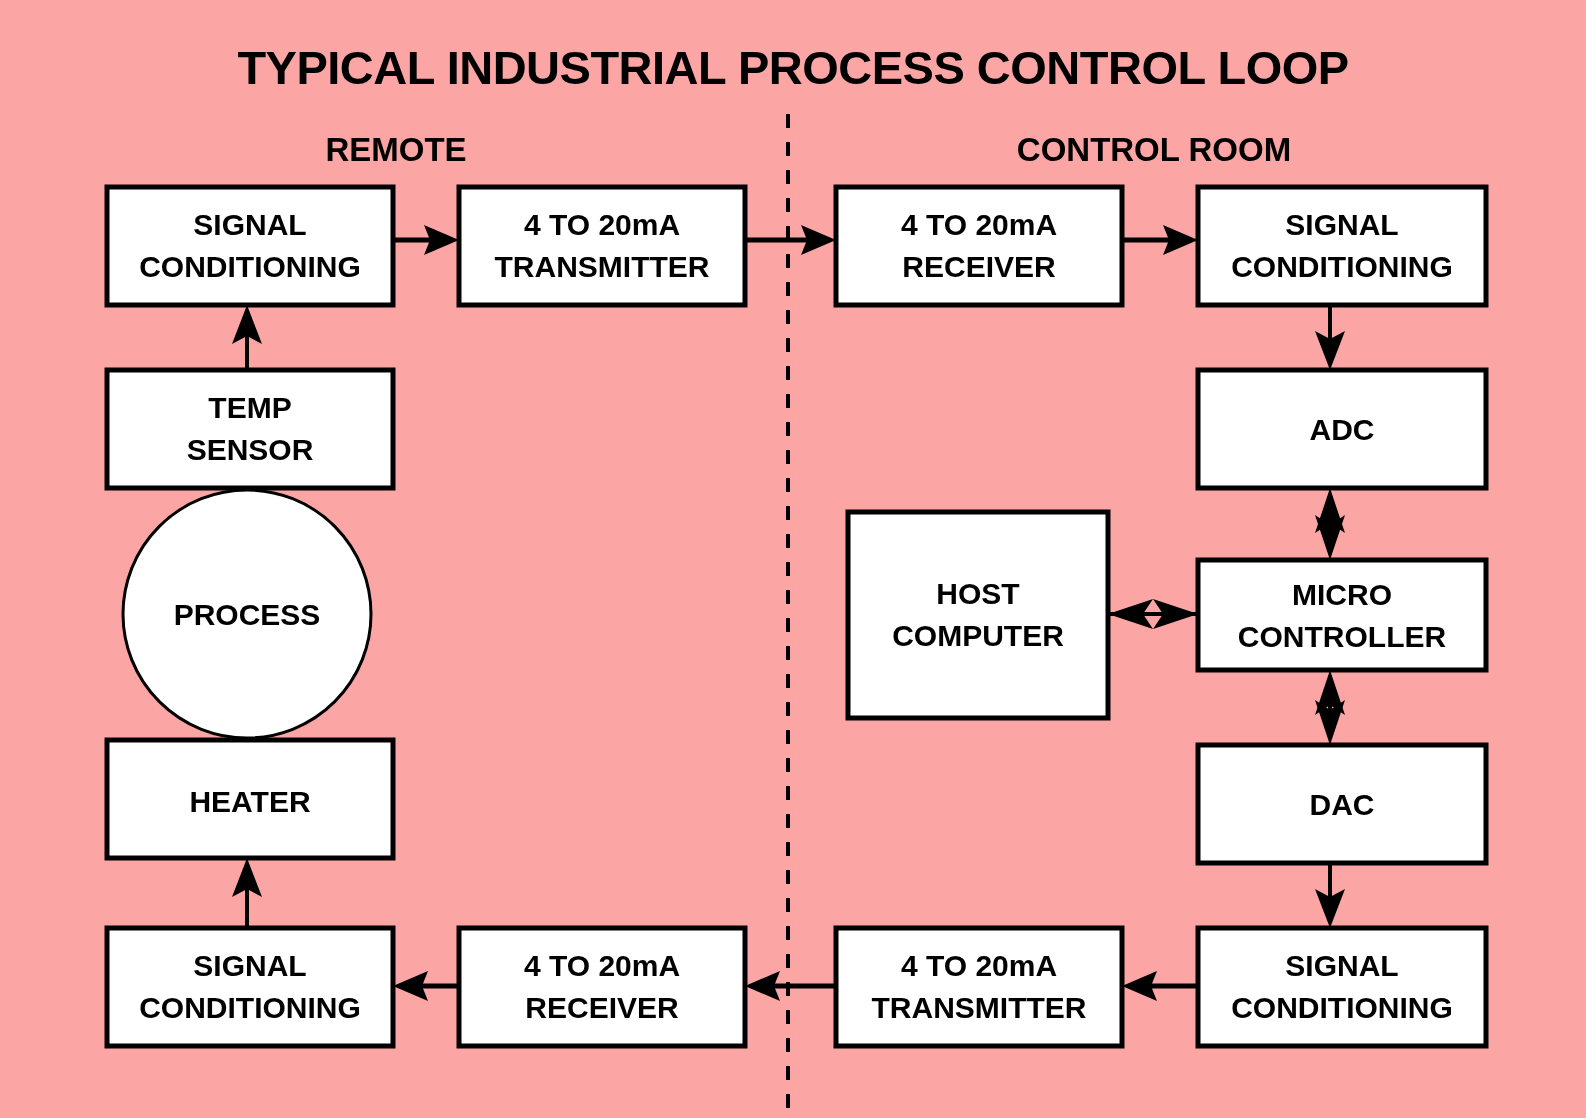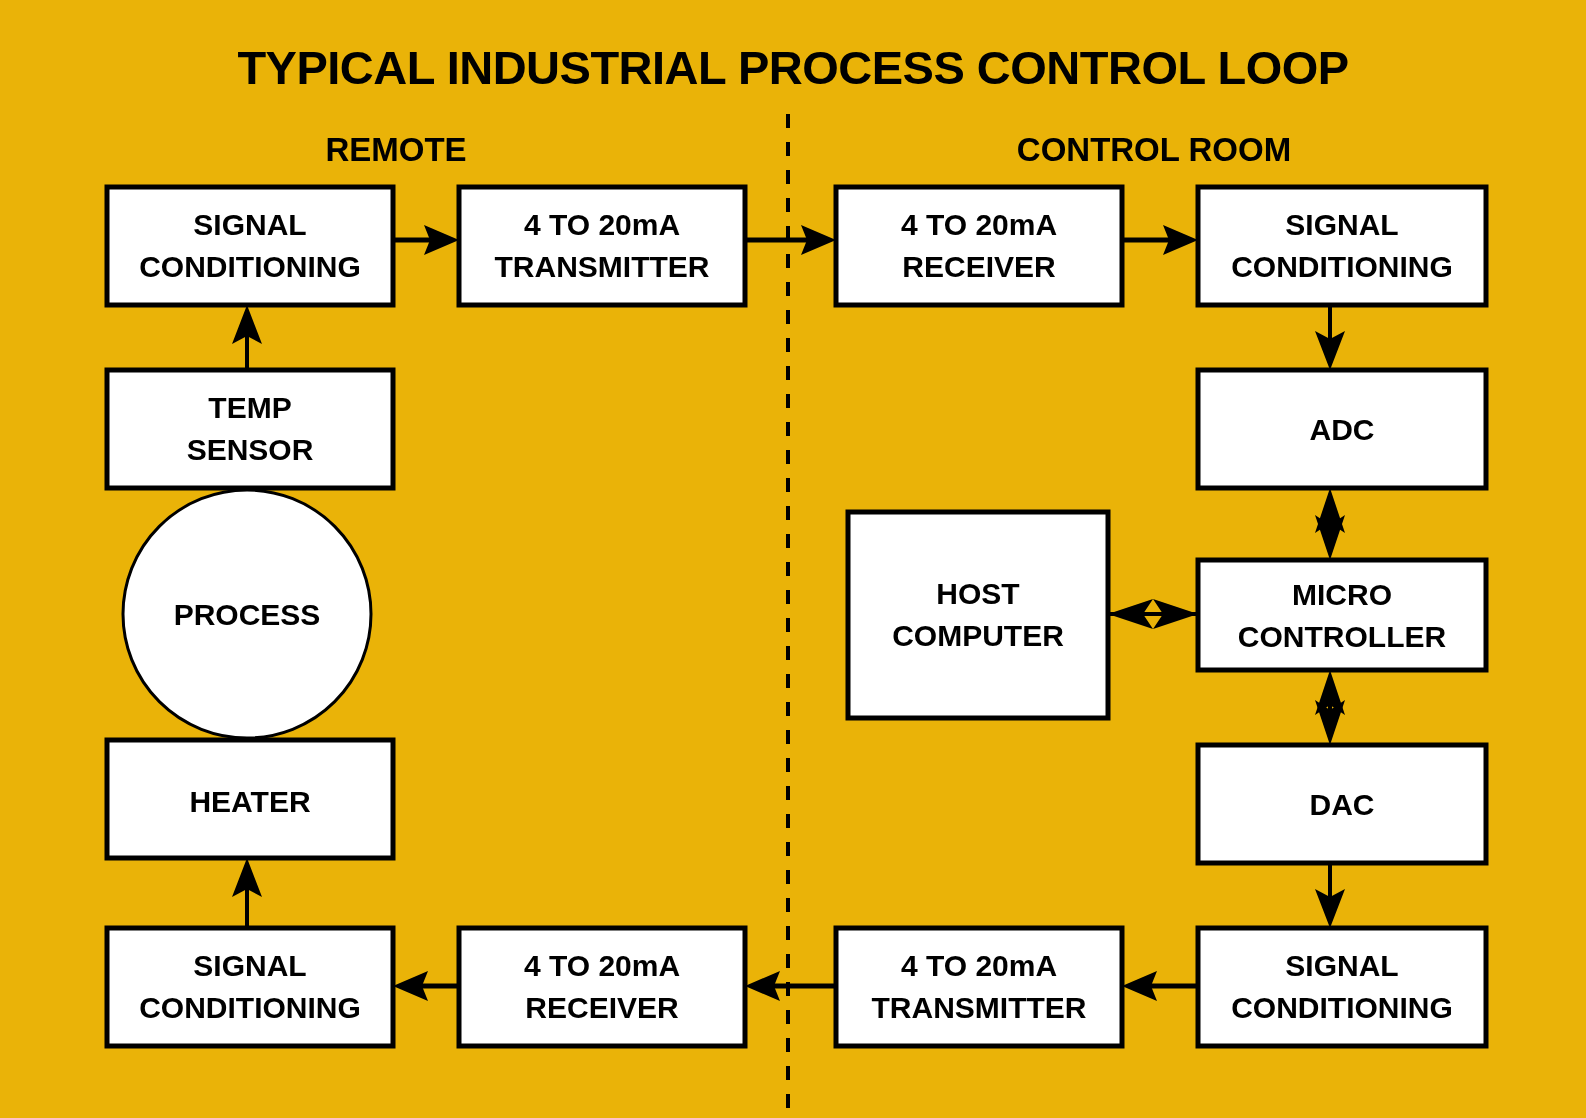--- a/index.html
+++ b/index.html
@@ -10,21 +10,21 @@
   body {
     width: 1586px;
     height: 1118px;
     font-family: "Liberation Sans", sans-serif;
     overflow: hidden;
   }
   #diagram-root {
     position: relative;
     width: 1586px;
     height: 1118px;
-    background: #eab308;
+    background: #fca5a5;
   }
   svg.diagram {
     display: block;
     width: 1586px;
     height: 1118px;
   }
   .box-rect {
     fill: #ffffff;
     stroke: #000000;
     stroke-width: 5;

